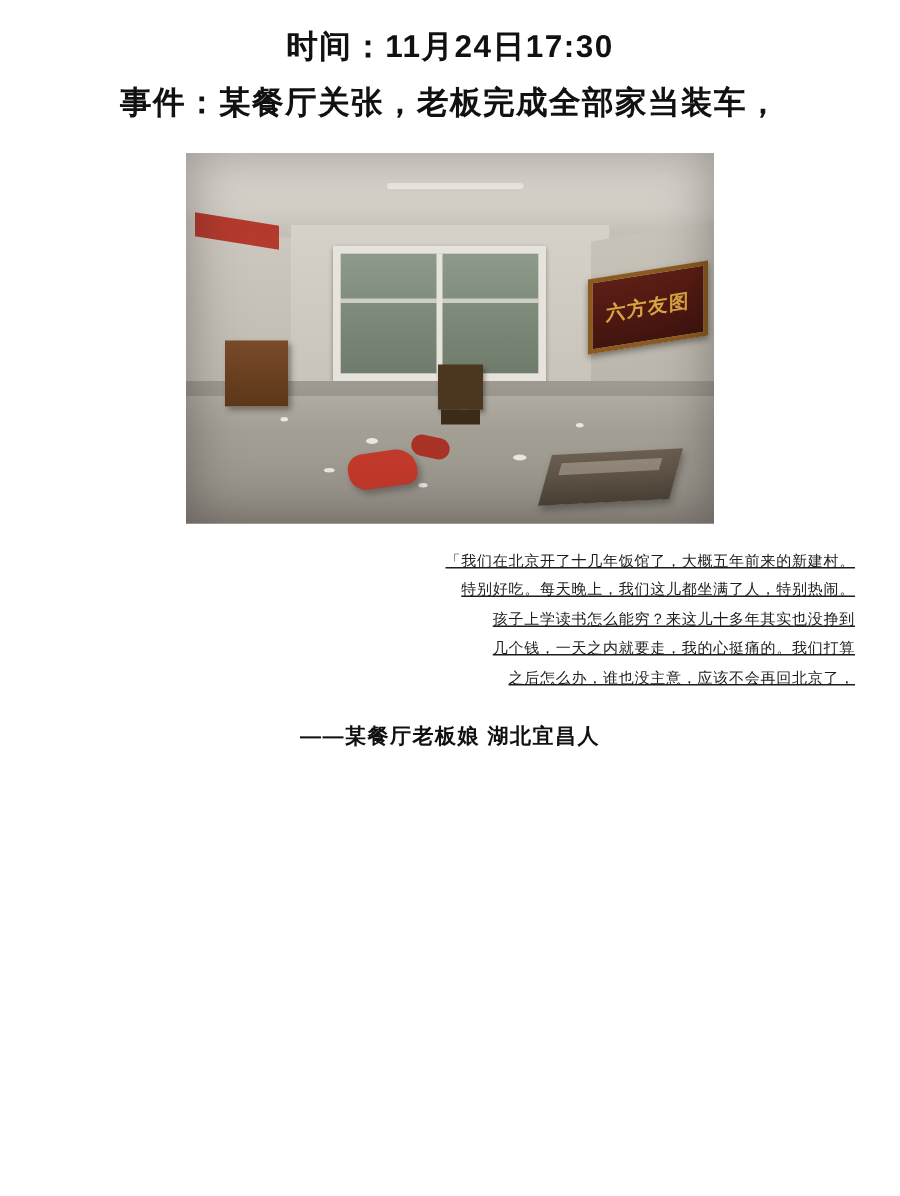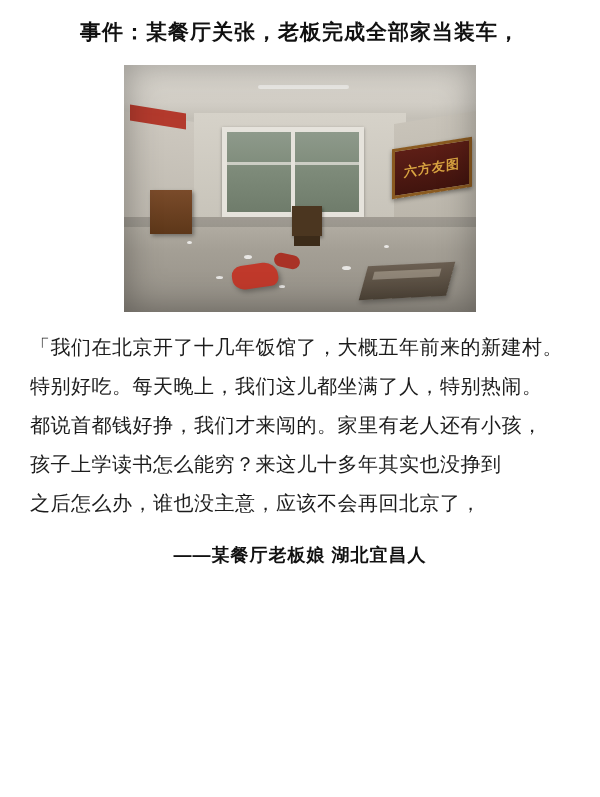--- a/index.html
+++ b/index.html
@@ -190,47 +190,49 @@
   .vignette {
     position: absolute;
     inset: 0;
     box-shadow: inset 0 0 36px rgba(0,0,0,0.35);
     pointer-events: none;
   }
 
   .quote {
     margin-top: 16px;
     width: 100%;
-    text-align: left;
-    font-size: 20px;
+    text-align: right;
+    font-size: 10px;
     line-height: 1.95;
     color: #1c1c1c;
     letter-spacing: 0.5px;
     font-family: "Liberation Sans", "DejaVu Sans", sans-serif;
+    text-decoration: underline;
   }
   .quote p {
     margin: 0;
     white-space: nowrap;
   }
   .attribution {
     margin-top: 20px;
     width: 100%;
     text-align: center;
-    font-size: 18px;
+    font-size: 14px;
     font-weight: bold;
     letter-spacing: 1px;
     color: #111111;
   }
 </style>
 </head>
 <body>
 
 <div class="page">
 
   <div class="headline">
+    <span class="line">时间：11月24日17:30</span>
     <span class="line">事件：某餐厅关张，老板完成全部家当装车，</span>
   </div>
 
   <div class="photo-wrap">
     <div class="photo">
       <div class="ceiling"></div>
       <div class="wall-left"></div>
       <div class="wall-back"></div>
       <div class="wall-right"></div>
       <div class="banner"></div>
@@ -253,20 +255,20 @@
       <div class="redbag"></div>
       <div class="redbag2"></div>
       <div class="mat"></div>
       <div class="vignette"></div>
     </div>
   </div>
 
   <div class="quote">
     <p>「我们在北京开了十几年饭馆了，大概五年前来的新建村。</p>
     <p>特别好吃。每天晚上，我们这儿都坐满了人，特别热闹。</p>
-    <p>都说首都钱好挣，我们才来闯的。家里有老人还有小孩，</p>
     <p>孩子上学读书怎么能穷？来这儿十多年其实也没挣到</p>
+    <p>几个钱，一天之内就要走，我的心挺痛的。我们打算</p>
     <p>之后怎么办，谁也没主意，应该不会再回北京了，</p>
   </div>
 
   <div class="attribution">——某餐厅老板娘  湖北宜昌人</div>
 
 </div>
 
 </body></html>

